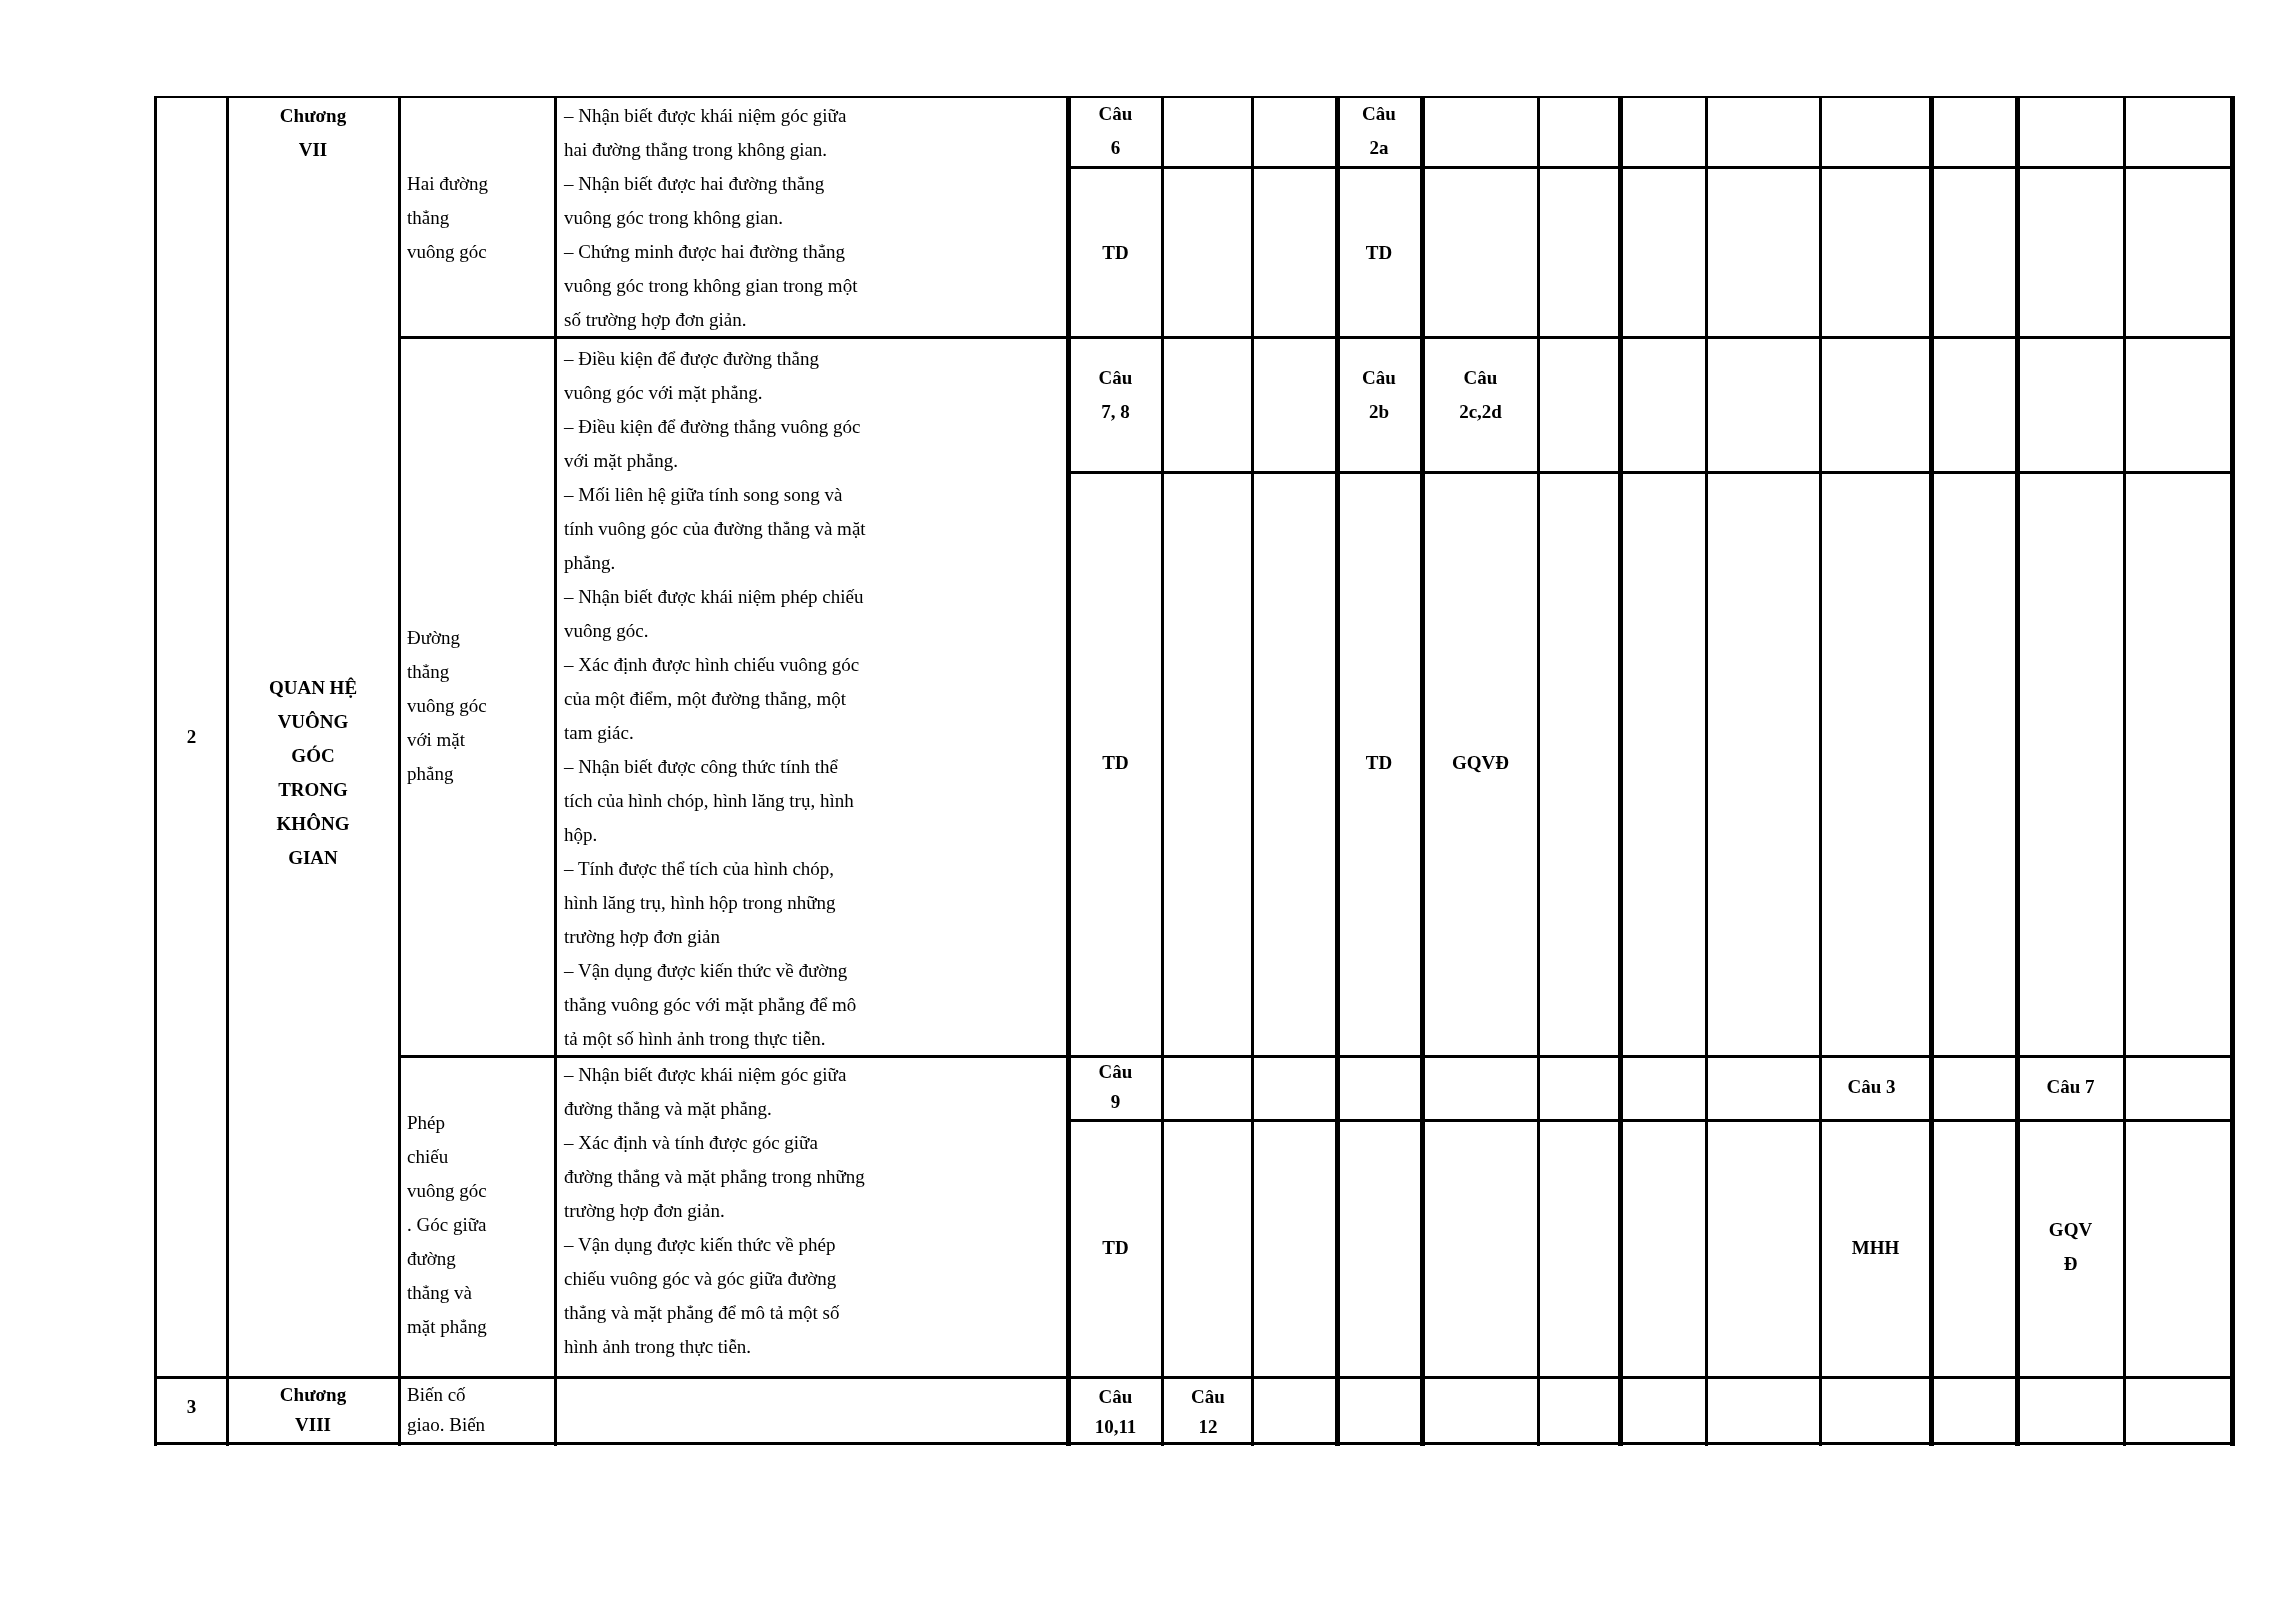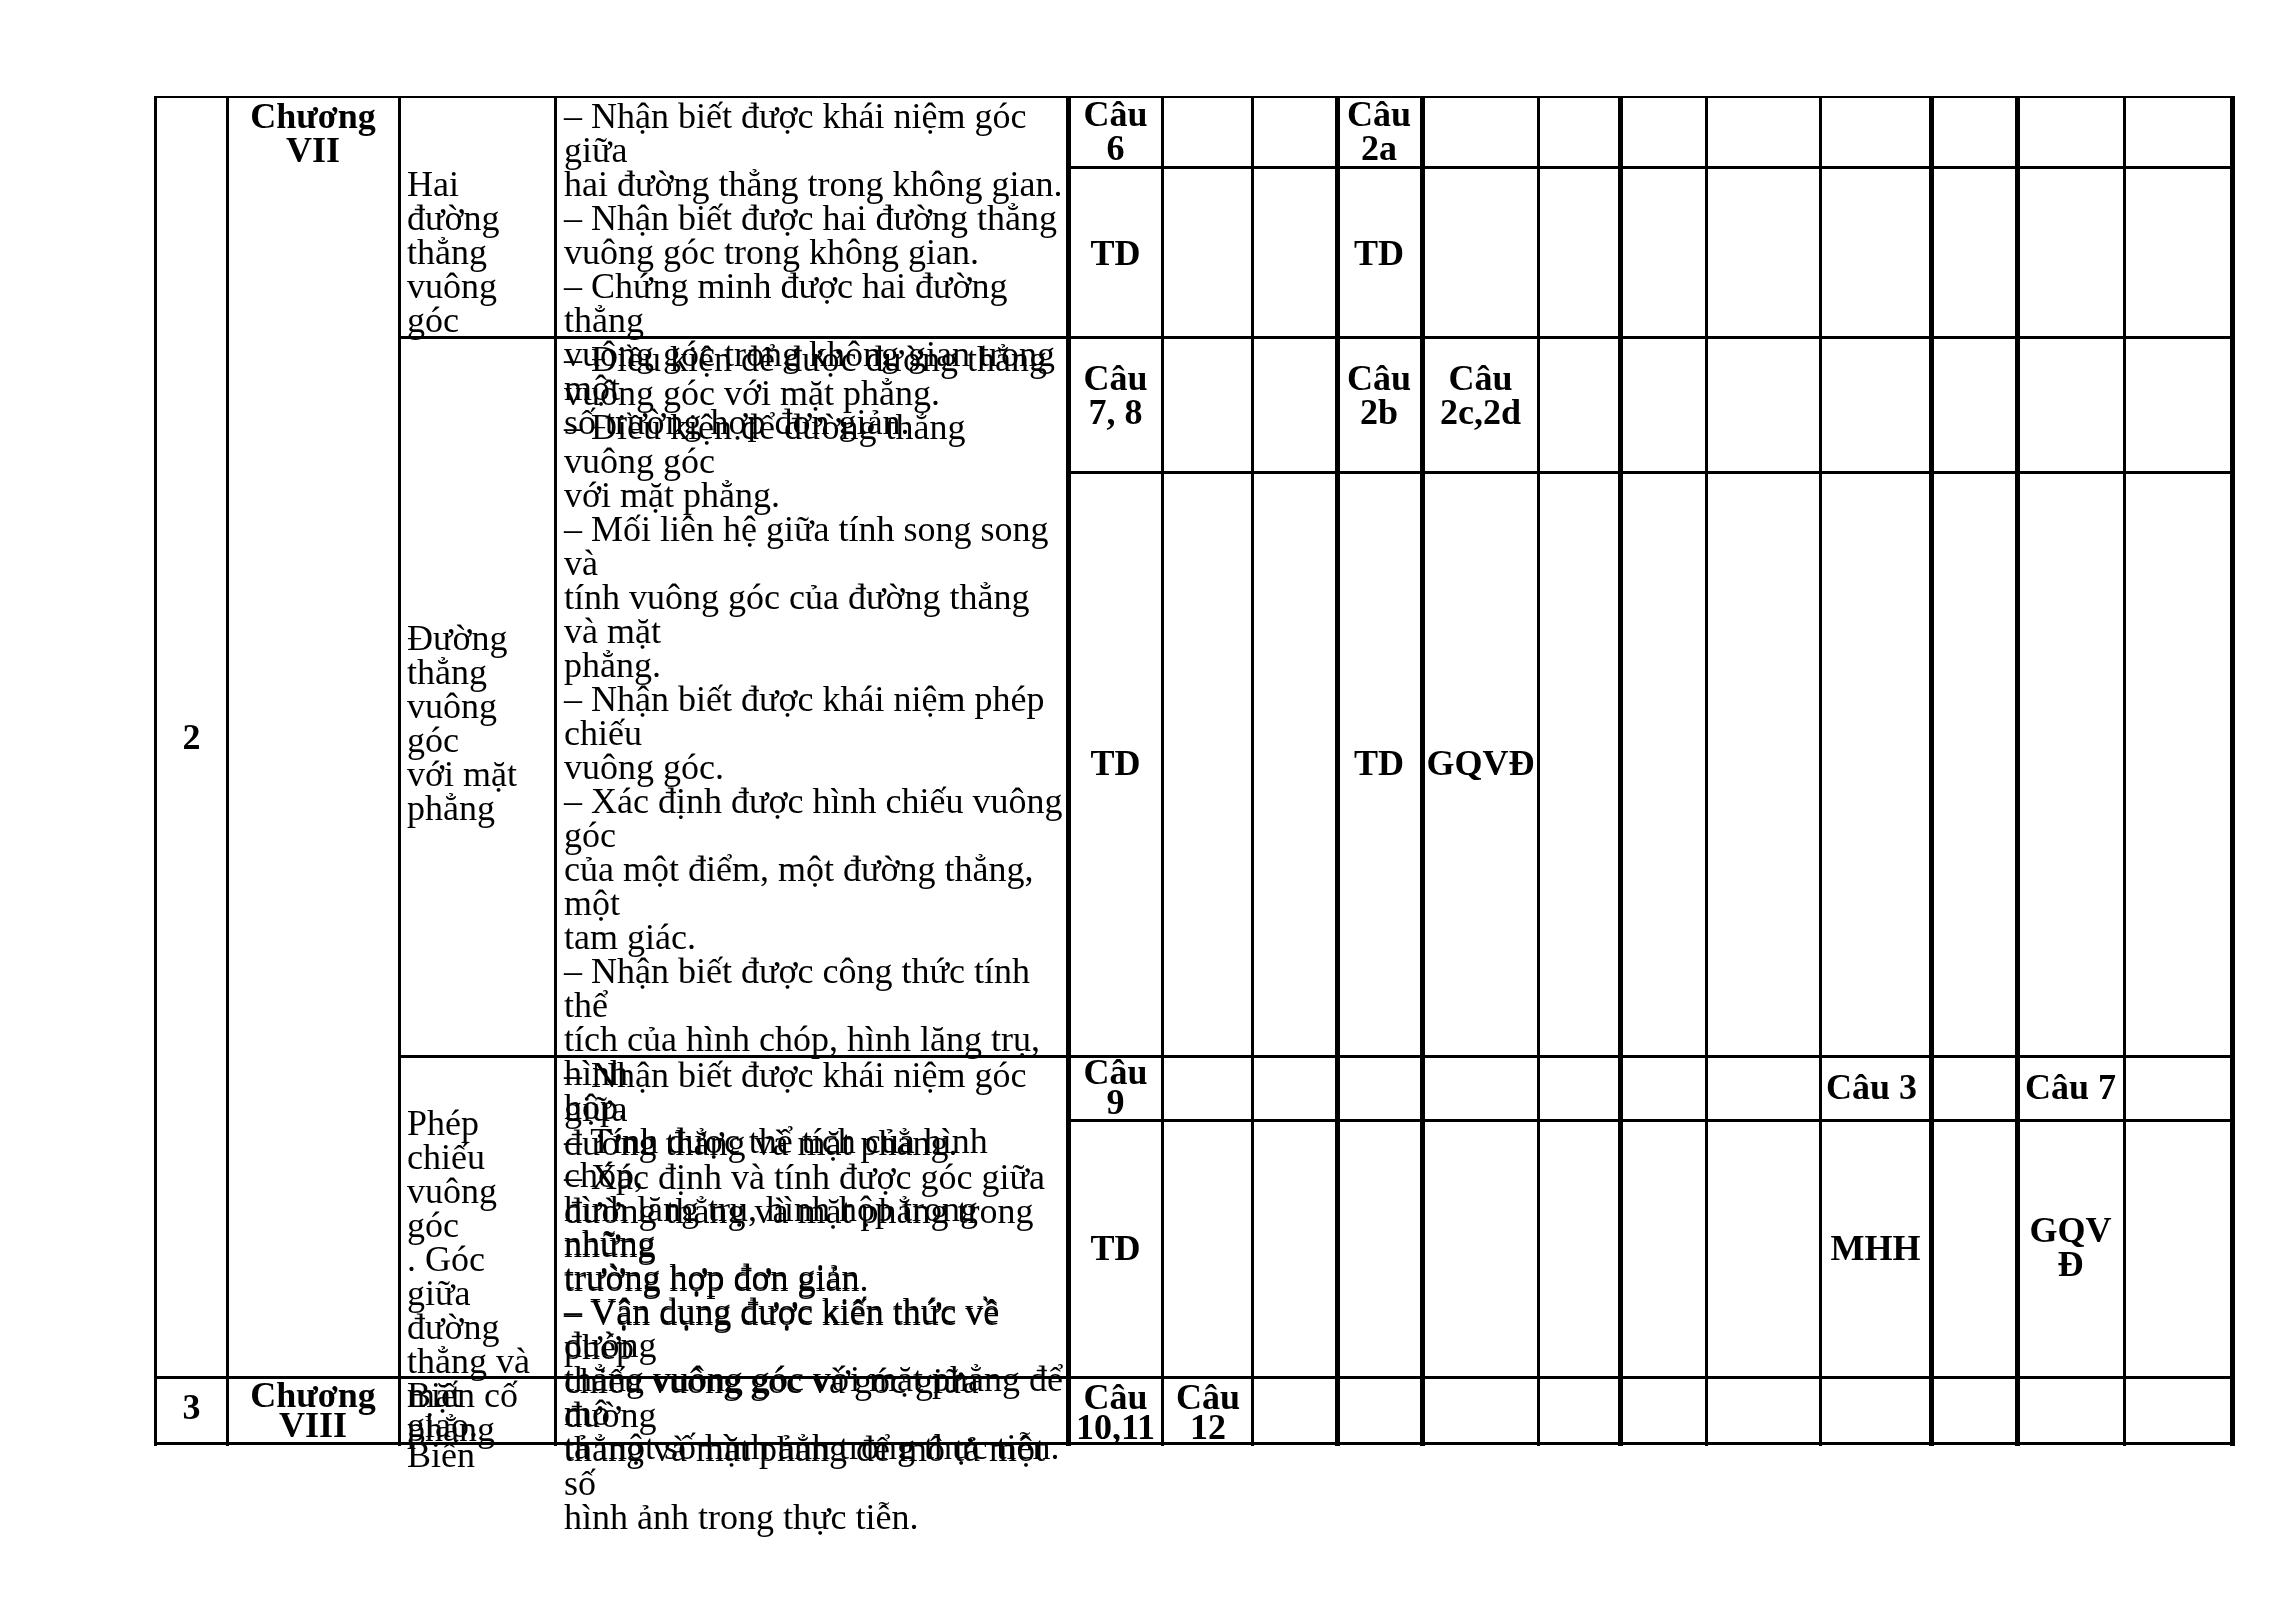--- a/index.html
+++ b/index.html
@@ -7,21 +7,21 @@
     position:relative;
     width:2295px;height:1623px;
     background:#ffffff;
     font-family:"Liberation Serif","DejaVu Serif",serif;
     color:#000;
     overflow:hidden;
   }
   .vl,.hl{position:absolute;background:#000;}
   .cell{
     position:absolute;
-    font-size:36px;
+    font-size:19px;
     line-height:34px;
     white-space:pre-line;
     color:#000;
   }
   .center{text-align:center;font-weight:bold;}
   .bold{font-weight:bold;}
   .lh46{line-height:30px;}
 </style>
 </head>
 <body>
@@ -53,20 +53,26 @@
   <div class="hl" style="left:398px;top:1055px;width:1837px;height:3.3px"></div>
   <div class="hl" style="left:1066px;top:1119px;width:1169px;height:2.6px"></div>
   <div class="hl" style="left:154px;top:1376px;width:2080px;height:3.3px"></div>
   <div class="hl" style="left:154px;top:1442px;width:2080px;height:3.3px"></div>
 
   <div class="cell center" style="left:156px;top:720px;width:71px">2</div>
 
   <div class="cell center bold" style="left:227px;top:99px;width:172px">Chương
 VII</div>
 
+  <div class="cell center bold" style="left:227px;top:671px;width:172px">QUAN HỆ
+VUÔNG
+GÓC
+TRONG
+KHÔNG
+GIAN</div>
 
   <div class="cell" style="left:407px;top:167px;width:145px">Hai đường
 thẳng
 vuông góc</div>
 
   <div class="cell" style="left:564px;top:99px;width:500px">– Nhận biết được khái niệm góc giữa
 hai đường thẳng trong không gian.
 – Nhận biết được hai đường thẳng
 vuông góc trong không gian.
 – Chứng minh được hai đường thẳng

